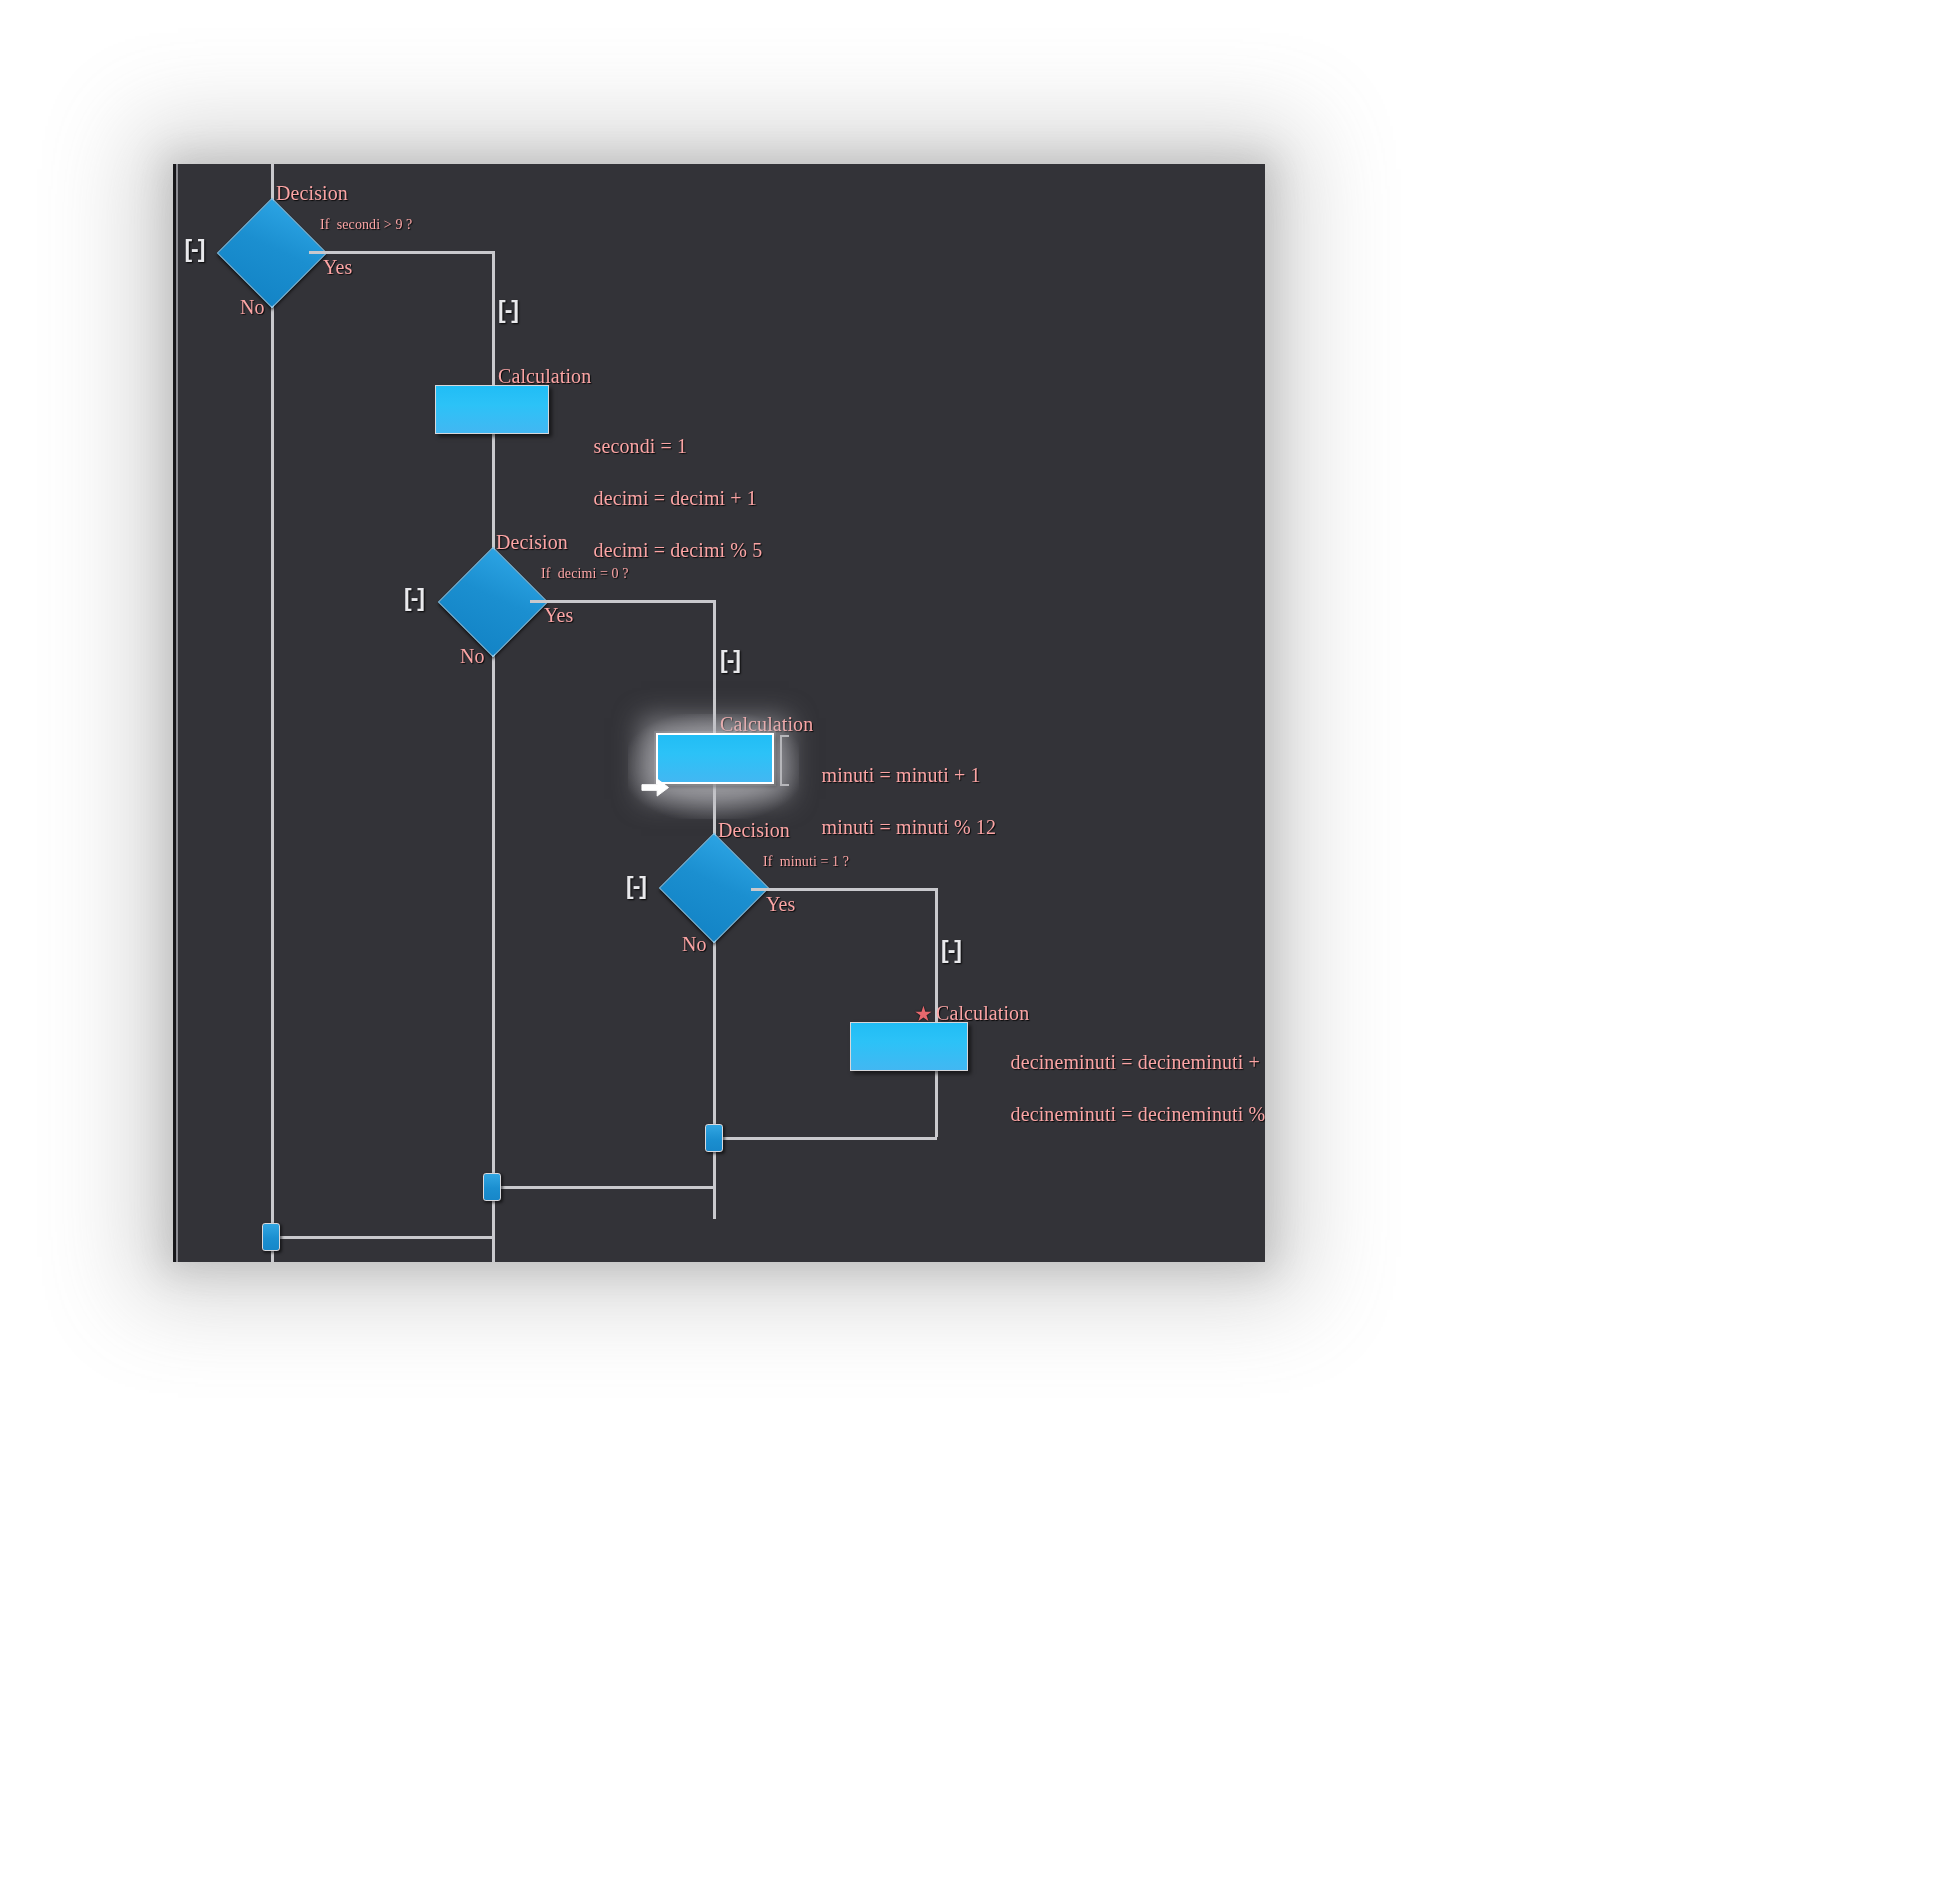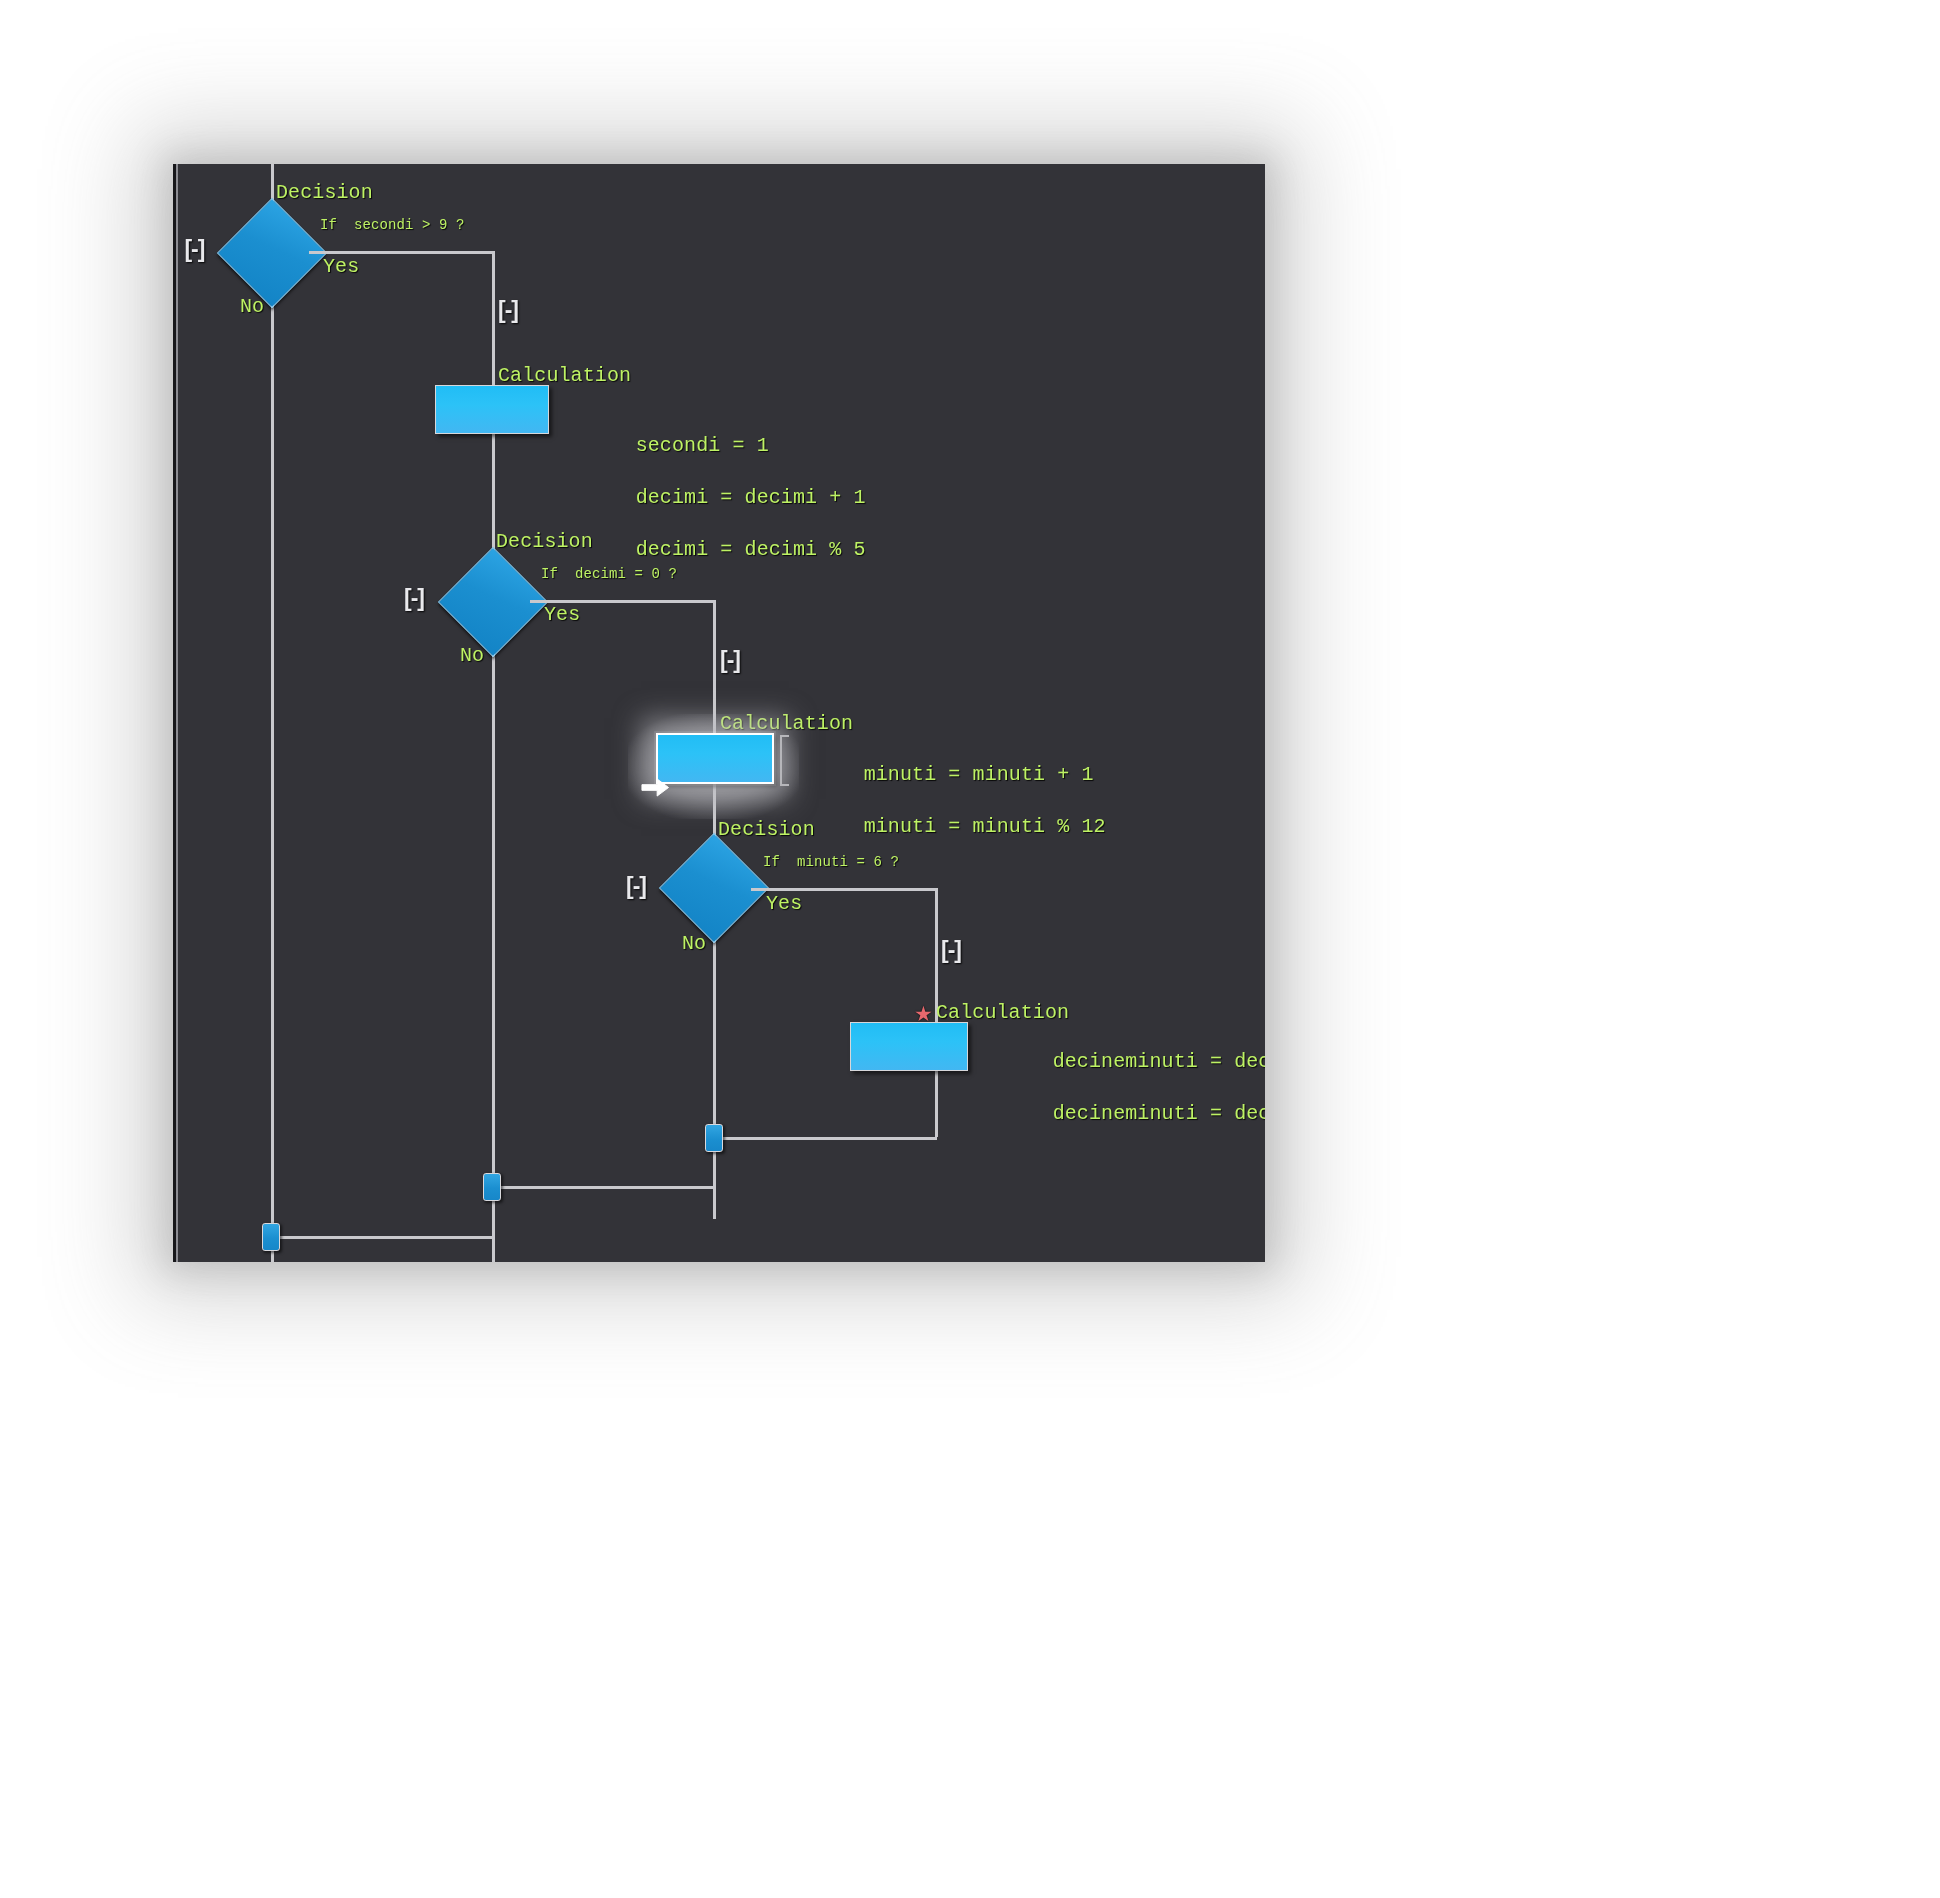--- a/index.html
+++ b/index.html
@@ -108,22 +108,22 @@
     border-radius: 2.9px;
     background: linear-gradient(180deg, #32a6e2 0%, #1b8fd0 55%, #1787c9 100%);
     border: 1.9px solid #d9d9dd;
     box-shadow: 1.9px 1.9px 2.9px rgba(0,0,0,0.55);
     box-sizing: border-box;
   }
 
   
   .lbl {
     position: absolute;
-    color: #bef264;
-    font-family: Liberation Mono, monospace;
+    color: #fca5a5;
+    font-family: Liberation Serif, serif;
     font-size: 20px;
     line-height: 1.02;
     white-space: pre;
     text-shadow: 1px 1px 1px rgba(0,0,0,0.85);
     letter-spacing: 0.1px;
   }
   .lbl.node-type { font-size: 20px; }
   .lbl.cond      { font-size: 14px; }
   .lbl.branch    { font-size: 20px; text-align: right; }
   .lbl.code {
@@ -234,21 +234,21 @@
       <span>minuti = minuti % 12</span>
     </div>
 
     <div class="diamond-wrap" style="left:502px; top:612px; width:76px; height:76px;
                 top:612px;"></div>
     <div class="diamond-wrap" style="left:502px; top:611px; width:76px; height:76px; margin-top:74px;">
       <div class="diamond"></div>
     </div>
     <div class="collapse" style="left:453px; top:711px;">[-]</div>
     <div class="lbl node-type" style="left:545px; top:656px;">Decision</div>
-    <div class="lbl cond" style="left:590px; top:691px;">If  minuti = 6 ?</div>
+    <div class="lbl cond" style="left:590px; top:691px;">If  minuti = 1 ?</div>
     <div class="lbl branch" style="left:593px; top:730px;">Yes</div>
     <div class="lbl branch" style="left:509px; top:770px;">No</div>
 
     <div class="line h" style="left:578px; top:724px; width:186px;"></div>
     <div class="line v" style="left:762px; top:724px; height:249px;"></div>
     <div class="collapse" style="left:768px; top:775px;">[-]</div>
 
     <div class="breakpoint" style="left:740px; top:839px;">★</div>
     <div class="lbl node-type" style="left:763px; top:839px;">Calculation</div>
     <div class="calc-box" style="left:677px; top:858px; width:118px; height:49px;"></div>

